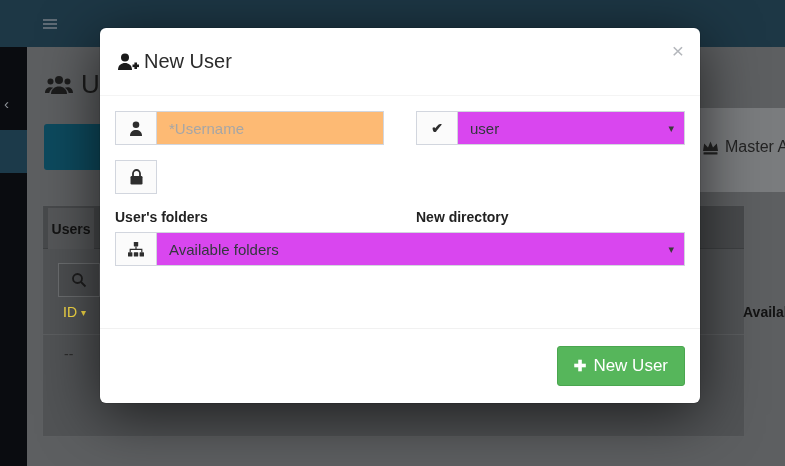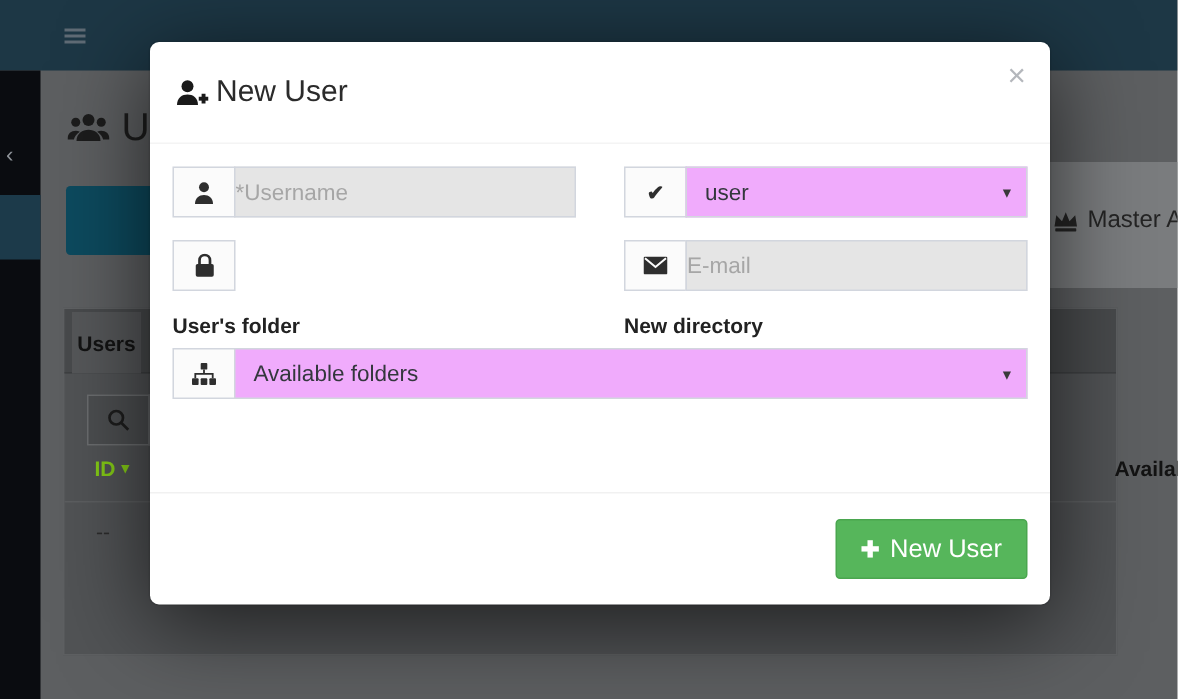--- a/index.html
+++ b/index.html
@@ -25,43 +25,43 @@
   .master-account { position:absolute; left:64px; top:30px; display:flex; align-items:center; gap:6px; color:#242424; font-size:16px; white-space:nowrap; }
 
   .teal-btn { position:absolute; left:17px; top:77px; width:520px; height:46px; background:var(--teal-accent,#0d4a5e); border-radius:3px; cursor:pointer; }
 
   .panel { position:absolute; left:15px; top:158px; width:703px; height:232px; background:#515355; border:1px solid #5e6062; }
   .tabs { position:absolute; left:0; top:0; width:100%; height:43px; background:#484a4c; border-bottom:1px solid #3e4042; }
   .tab { position:absolute; left:5px; top:2px; width:46px; height:41px; background:#555759; display:flex; align-items:center; justify-content:center; cursor:pointer; }
   .tab .tab-label { font-size:14px; font-weight:bold; color:#131313; }
   .search-addon { position:absolute; left:15px; top:57px; width:42px; height:34px; background:#4c4e50; border:1px solid #6b6d6f; display:flex; align-items:center; justify-content:center; }
   .search-rest { position:absolute; left:56px; top:57px; width:330px; height:34px; background:#737577; border:1px solid #6b6d6f; }
-  .th-id { position:absolute; left:20px; top:98px; font-size:14px; font-weight:bold; color:#84cc16; display:flex; align-items:center; gap:4px; cursor:pointer; }
+  .th-id { position:absolute; left:20px; top:98px; font-size:14px; font-weight:normal; color:#fde047; display:flex; align-items:center; gap:4px; cursor:pointer; }
   .th-id .sort-caret { font-size:10px; }
   .th-folders { position:absolute; left:700px; top:98px; font-size:14px; font-weight:bold; color:#131313; white-space:nowrap; }
   .panel-divider { position:absolute; left:0; top:128px; width:100%; height:1px; background:#5c5e60; }
   .row-dash { position:absolute; left:21px; top:140px; font-size:14px; color:#2c2c2c; }
 
   
   .modal { position:absolute; left:100px; top:28px; width:600px; height:375px; background:#fff; border-radius:6px;
            box-shadow:0 12px 60px rgba(0,0,0,.65), 0 0 0 1px rgba(0,0,0,.08); z-index:10; }
   .modal-close { position:absolute; top:14px; right:16px; font-size:21px; line-height:18px; color:#b4b7bc; background:none; border:none; cursor:pointer; font-family:inherit; }
   .modal-header { height:68px; border-bottom:1px solid #f4f4f4; display:flex; align-items:center; padding:0 40px 0 17px; }
   .modal-title { font-size:20px; color:#2b2b2b; margin-left:5px; }
   .modal-body { height:232px; padding:15px; }
   .field-row { display:flex; gap:32px; margin-bottom:15px; }
   .fcol { flex:1; min-width:0; }
   .labels-row { display:flex; gap:32px; margin:10px 0 7px; }
   .field-label { flex:1; font-size:14px; font-weight:bold; color:#222; }
   .input-group { display:flex; height:34px; }
   .addon { width:42px; flex:none; border:1px solid #d2d6de; background:#fbfbfb; display:flex; align-items:center; justify-content:center; color:#2e2e2e; }
-  .ig-input { flex:1; min-width:0; border:1px solid #d2d6de; margin-left:-1px; padding:0 0; font-size:15px; color:#444; background:#e5e5e5; outline:none; font-family:inherit; border-radius:0; }
+  .ig-input { flex:1; min-width:0; border:1px solid #d2d6de; margin-left:-1px; padding:0 12px; font-size:15px; color:#444; background:#fdba74; outline:none; font-family:inherit; border-radius:0; }
   .ig-input::placeholder { color:#a6a6a6; }
   .ig-input.focused { border:1px solid var(--focus-blue,#58a2d6); position:relative; z-index:1; }
-  .select-box { flex:1; min-width:0; margin-left:-1px; border:1px solid #d2d6de; background:#f0abfc; display:flex; align-items:center; padding:0 12px; position:relative; color:#33373d; font-size:15px; cursor:pointer; }
+  .select-box { flex:1; min-width:0; margin-left:-1px; border:1px solid #d2d6de; background:#d946ef; display:flex; align-items:center; padding:0 12px; position:relative; color:#33373d; font-size:15px; cursor:pointer; }
   .select-caret { position:absolute; right:10px; font-size:11px; color:#3a3a3a; }
   .check-glyph { font-size:14px; font-weight:bold; color:#2e2e2e; }
   .modal-footer { height:75px; border-top:1px solid #f1f1f1; display:flex; justify-content:flex-end; align-items:center; padding:0 15px; }
   .btn-success { background:var(--success-green,#56b65b); border:1px solid #4aa64f; color:#fff; font-size:17px; padding:0 16px; height:40px; border-radius:3px; display:flex; align-items:center; gap:7px; cursor:pointer; font-family:inherit; }
   .btn-plus { font-size:15px; font-weight:bold; }
 </style>
 </head>
 <body>
 
 <div>
@@ -182,35 +182,24 @@
       <div class="fcol">
         <div class="input-group">
           <span class="addon">
             <svg width="13" height="16" viewBox="0 0 13 16">
               <path d="M3 7 V4.5 a3.5 3.5 0 0 1 7 0 V7" fill="none" stroke="#2e2e2e" stroke-width="1.8"></path>
               <rect x="0.5" y="7" width="12" height="8.5" rx="1.2" fill="#2e2e2e"></rect>
             </svg>
           </span>
         </div>
       </div>
-      <div class="fcol">
-        <div class="input-group">
-          <span class="addon">
-            <svg width="16" height="12" viewBox="0 0 16 12">
-              <rect x="0" y="0" width="16" height="12" rx="1" fill="#2e2e2e"></rect>
-              <polyline points="1,1.2 8,7 15,1.2" fill="none" stroke="#fbfbfb" stroke-width="1.4"></polyline>
-            </svg>
-          </span>
-          <input class="ig-input" placeholder="E-mail" style="">
-        </div>
-      </div>
     </div>
 
     <div class="labels-row">
-      <div class="field-label">User's folder</div>
+      <div class="field-label">User's folders</div>
       <div class="field-label">New directory</div>
     </div>
 
     <div class="field-row">
       <div class="fcol">
         <div class="input-group">
           <span class="addon">
             <svg width="16" height="15" viewBox="0 0 16 15">
               <g fill="#2e2e2e">
                 <rect x="5.8" y="0" width="4.4" height="4.4" rx="0.6"></rect>

